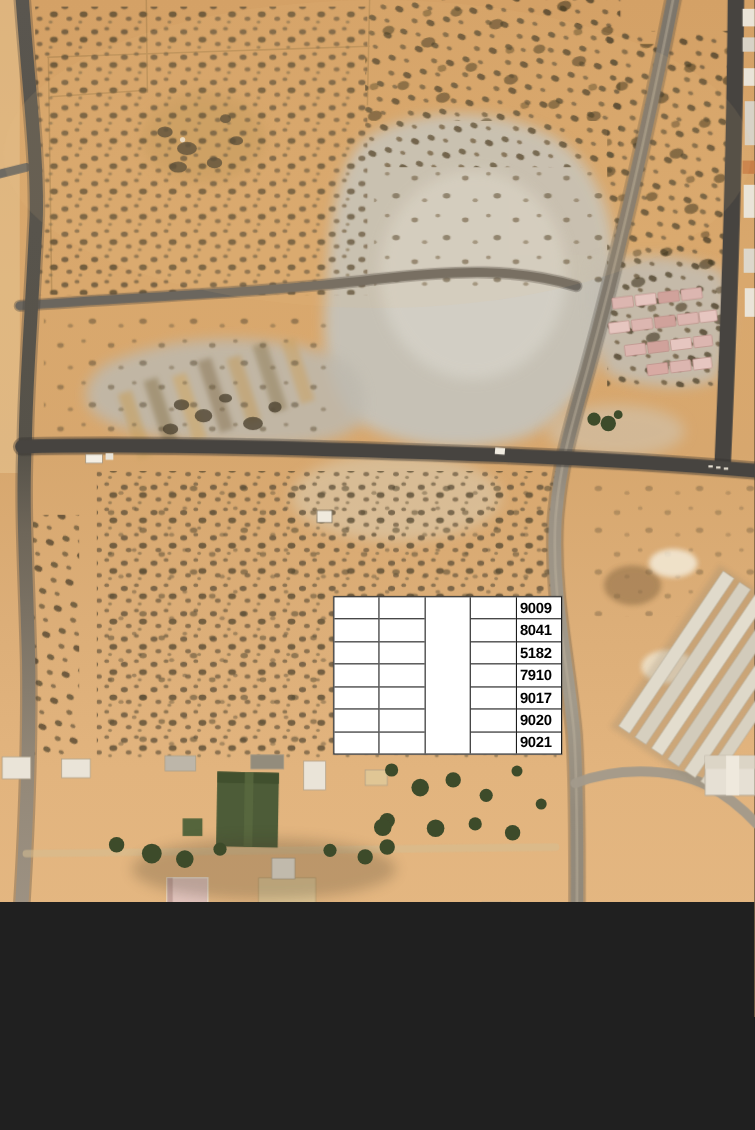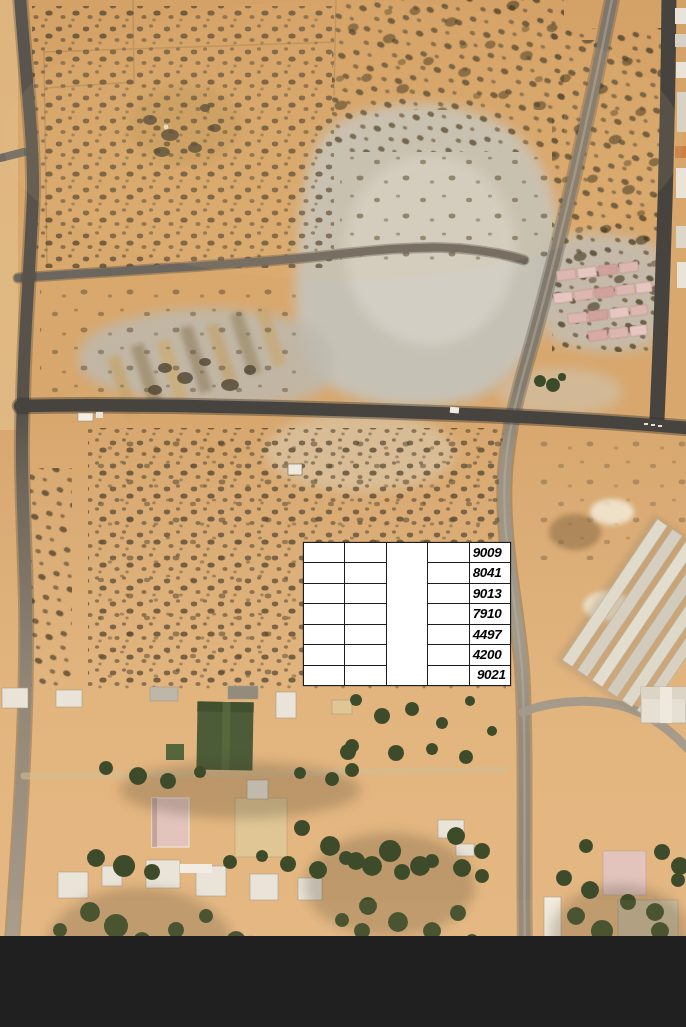--- a/index.html
+++ b/index.html
@@ -5,22 +5,22 @@
   :root{
     --sand:#d7a76c; --sand-light:#e6bb85; --sand-dark:#c2935a;
     --quarry-grey:#c6c2b8;
     --road-dark:#474440; --road-medium:#7d766b; --road-light:#a29a8b;
     --tree-green:#3d4b2c; --field-green:#4d5c38;
     --building-white:#eae4d8; --building-cream:#e0c695;
     --roof-pink:#e2c4bd; --brick-pink:#dcb6b0;
     --table-bg:#ffffff; --table-border:#1c1c1c; --table-text:#000000;
   }
   html,body{margin:0;padding:0;background:#202020;}
-  .stage{position:relative;width:686px;height:936px;overflow:hidden;
-         font-family:"Liberation Sans",sans-serif;background:var(--sand);font-style:italic;}
+  .stage{position:relative;width:686px;height:820px;overflow:hidden;
+         font-family:"Liberation Sans",sans-serif;background:var(--sand);}
   .stage svg{position:absolute;left:0;top:0;}
 
   
   .rd-dark{stroke:var(--road-dark);}
   .rd-light{stroke:var(--road-light);}
   .q{fill:var(--quarry-grey);}
   .tree{fill:var(--tree-green);}
   .fieldg{fill:var(--field-green);}
   .bw{fill:var(--building-white);}
   .bc{fill:var(--building-cream);}
@@ -32,21 +32,21 @@
     position:absolute; left:303px; top:542px; width:208px; height:144px;
     background:var(--table-bg);
     border:1.5px solid var(--table-border);
     box-sizing:border-box;
     display:flex;
     box-shadow:0 0 0 .5px rgba(0,0,0,.25);
   }
   .t-col{flex:1 1 0;display:flex;flex-direction:column;border-right:1.2px solid var(--table-border);min-width:0;}
   .t-col:last-child{border-right:none;}
   .t-cell{flex:1 1 0;border-bottom:1.1px solid var(--table-border);}
-  .t-cell:last-child{border-bottom:none;justify-content:center;}
+  .t-cell:last-child{border-bottom:none;}
   .t-col.nums .t-cell{
     display:flex;align-items:center;padding-left:3px;
     font-weight:700;font-size:13.5px;line-height:1;letter-spacing:-.3px;
     color:var(--table-text);
   }
 </style>
 </head>
 <body>
 
 <div class="stage">
@@ -439,30 +439,30 @@
     <div class="t-cell"></div>
   </div>
   <div class="t-col nums">
     <div class="t-cell">
           <span>9009</span>
         </div>
     <div class="t-cell">
           <span>8041</span>
         </div>
     <div class="t-cell">
-          <span>9013</span>
+          <span>5182</span>
         </div>
     <div class="t-cell">
           <span>7910</span>
         </div>
     <div class="t-cell">
-          <span>4497</span>
-        </div>
-    <div class="t-cell">
-          <span>4200</span>
+          <span>9017</span>
+        </div>
+    <div class="t-cell">
+          <span>9020</span>
         </div>
     <div class="t-cell">
           <span>9021</span>
         </div>
   </div>
 </div>
 
 </div>
 
 </body></html>

